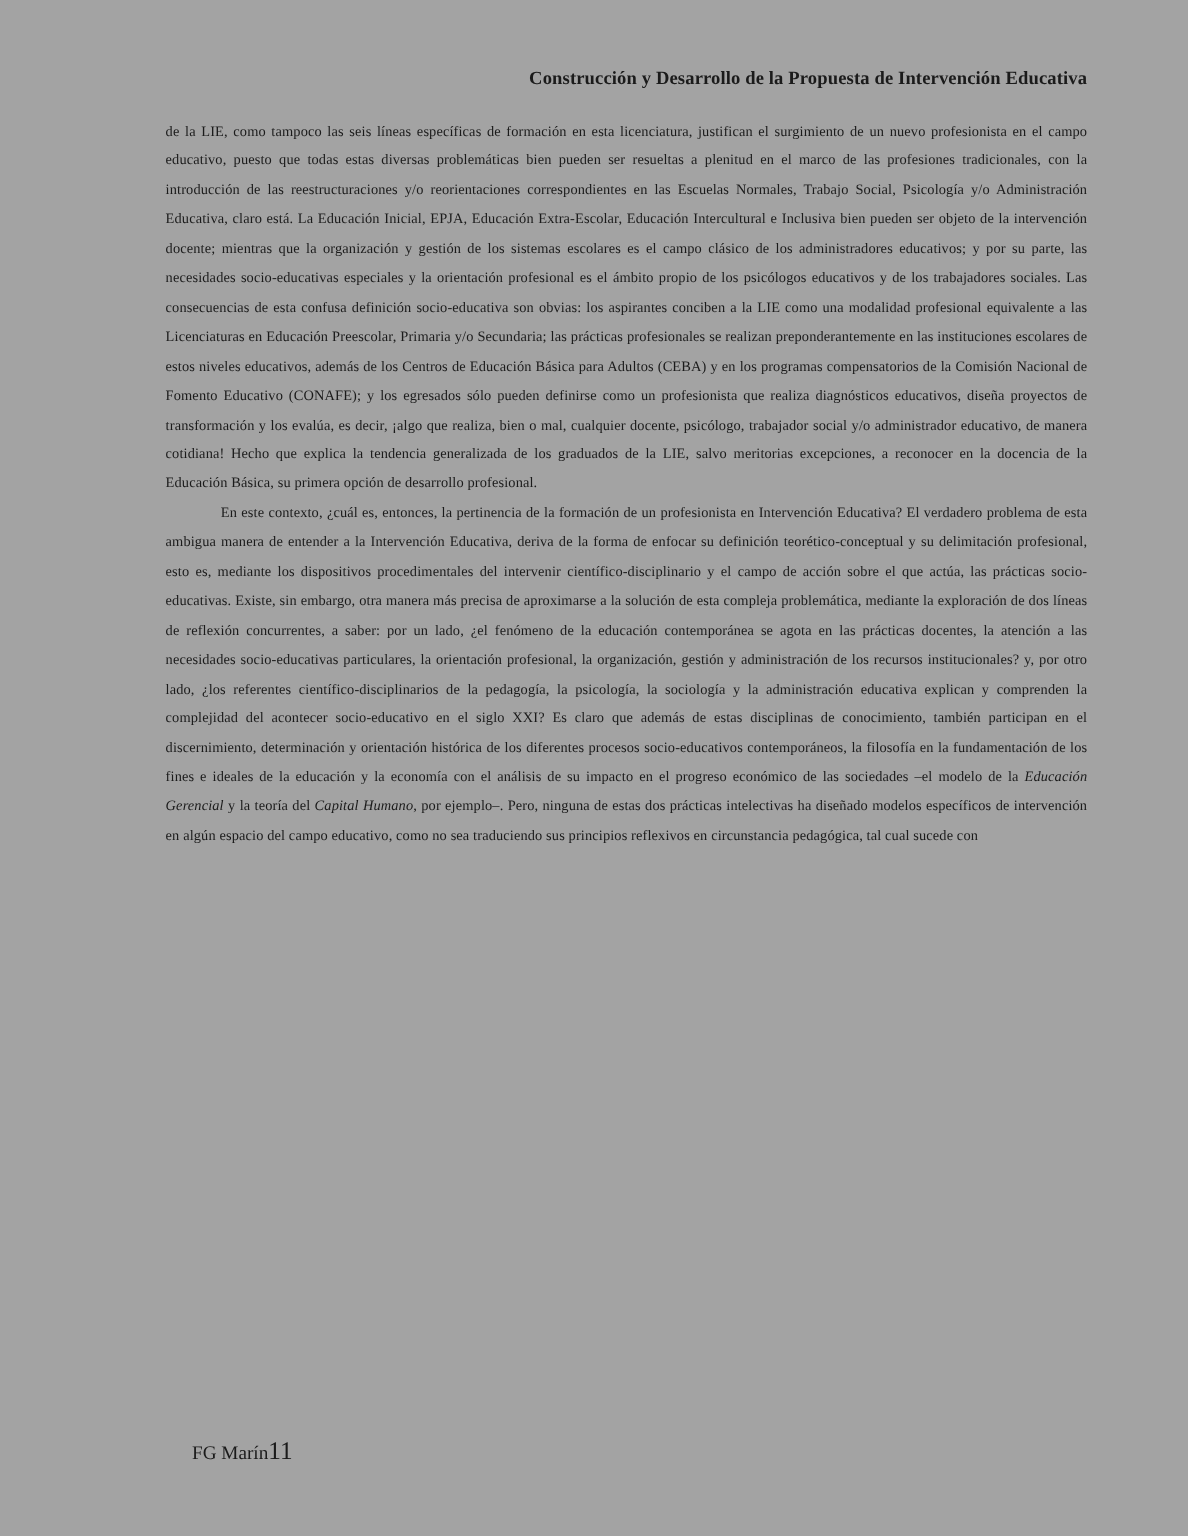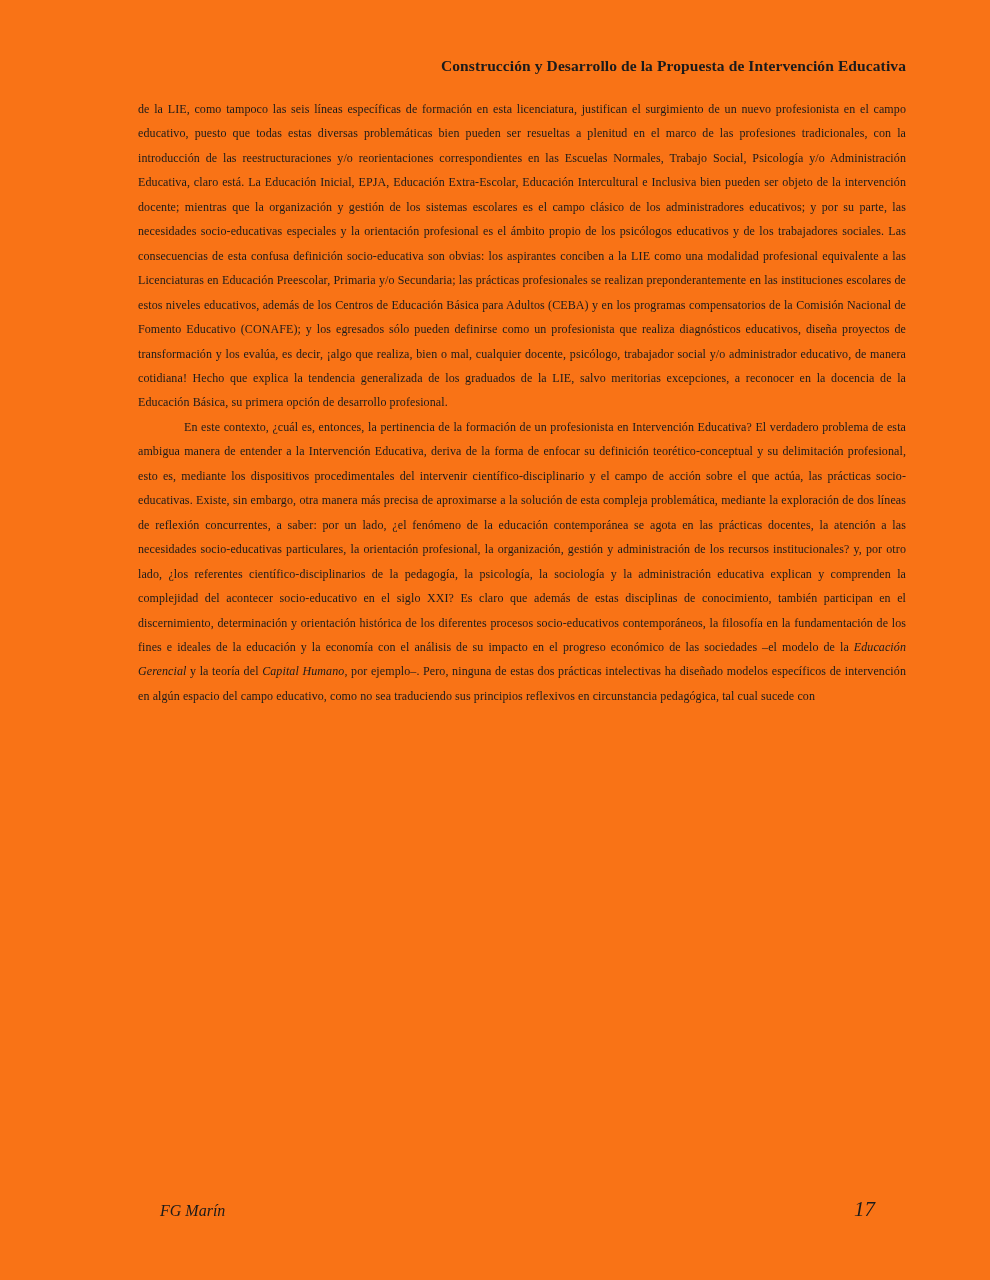--- a/index.html
+++ b/index.html
@@ -9,21 +9,21 @@
     height: 1280px;
     background: #ffffff;
     font-family: "Liberation Serif", "DejaVu Serif", serif;
     color: #1b1b1b;
     position: relative;
     overflow: hidden;
   }
   .page {
     position: absolute;
     inset: 0;
-    background: #f97316;
+    background: #a3a3a3;
   }
   .running-header {
     position: absolute;
     top: 56px;
     left: 138px;
     right: 84px;
     text-align: right;
     font-weight: bold;
     font-size: 15.5px;
     line-height: 20px;
@@ -48,23 +48,21 @@
   }
   .body-text em {
     font-style: italic;
   }
   .page-footer {
     position: absolute;
     top: 1197px;
     left: 160px;
     right: 115px;
     display: flex;
-    justify-content: space-between;
     align-items: baseline;
-    font-style: italic;
   }
   .page-footer .author {
     font-size: 16px;
   }
   .page-footer .pagenum {
     font-size: 21px;
   }
 </style>
 </head>
 <body>
@@ -73,16 +71,16 @@
 
   <div class="running-header">Construcción y Desarrollo de la Propuesta de Intervención Educativa</div>
 
   <div class="body-text">
     <p>de la LIE, como tampoco las seis líneas específicas de formación en esta licenciatura, justifican el surgimiento de un nuevo profesionista en el campo educativo, puesto que todas estas diversas problemáticas bien pueden ser resueltas a plenitud en el marco de las profesiones tradicionales, con la introducción de las reestructuraciones y/o reorientaciones correspondientes en las Escuelas Normales, Trabajo Social, Psicología y/o Administración Educativa, claro está. La Educación Inicial, EPJA, Educación Extra-Escolar, Educación Intercultural e Inclusiva bien pueden ser objeto de la intervención docente; mientras que la organización y gestión de los sistemas escolares es el campo clásico de los administradores educativos; y por su parte, las necesidades socio-educativas especiales y la orientación profesional es el ámbito propio de los psicólogos educativos y de los trabajadores sociales. Las consecuencias de esta confusa definición socio-educativa son obvias: los aspirantes conciben a la LIE como una modalidad profesional equivalente a las Licenciaturas en Educación Preescolar, Primaria y/o Secundaria; las prácticas profesionales se realizan preponderantemente en las instituciones escolares de estos niveles educativos, además de los Centros de Educación Básica para Adultos (CEBA) y en los programas compensatorios de la Comisión Nacional de Fomento Educativo (CONAFE); y los egresados sólo pueden definirse como un profesionista que realiza diagnósticos educativos, diseña proyectos de transformación y los evalúa, es decir, ¡algo que realiza, bien o mal, cualquier docente, psicólogo, trabajador social y/o administrador educativo, de manera cotidiana! Hecho que explica la tendencia generalizada de los graduados de la LIE, salvo meritorias excepciones, a reconocer en la docencia de la Educación Básica, su primera opción de desarrollo profesional.</p>
     <p class="indented"><span>En este contexto, ¿cuál es, entonces, la pertinencia de la formación de un profesionista en Intervención Educativa? El verdadero problema de esta ambigua manera de entender a la Intervención Educativa, deriva de la forma de enfocar su definición teorético-conceptual y su delimitación profesional, esto es, mediante los dispositivos procedimentales del intervenir científico-disciplinario y el campo de acción sobre el que actúa, las prácticas socio-educativas. Existe, sin embargo, otra manera más precisa de aproximarse a la solución de esta compleja problemática, mediante la exploración de dos líneas de reflexión concurrentes, a saber: por un lado, ¿el fenómeno de la educación contemporánea se agota en las prácticas docentes, la atención a las necesidades socio-educativas particulares, la orientación profesional, la organización, gestión y administración de los recursos institucionales? y, por otro lado, ¿los referentes científico-disciplinarios de la pedagogía, la psicología, la sociología y la administración educativa explican y comprenden la complejidad del acontecer socio-educativo en el siglo XXI? Es claro que además de estas disciplinas de conocimiento, también participan en el discernimiento, determinación y orientación histórica de los diferentes procesos socio-educativos contemporáneos, la filosofía en la fundamentación de los fines e ideales de la educación y la economía con el análisis de su impacto en el progreso económico de las sociedades –el modelo de la </span><em>Educación Gerencial</em><span> y la teoría del </span><em>Capital Humano</em><span>, por ejemplo–. Pero, ninguna de estas dos prácticas intelectivas ha diseñado modelos específicos de intervención en algún espacio del campo educativo, como no sea traduciendo sus principios reflexivos en circunstancia pedagógica, tal cual sucede con</span></p>
   </div>
 
   <div class="page-footer">
     <span class="author">FG Marín</span>
-    <span class="pagenum">17</span>
+    <span class="pagenum">11</span>
   </div>
 
 </div>
 
 </body></html>

